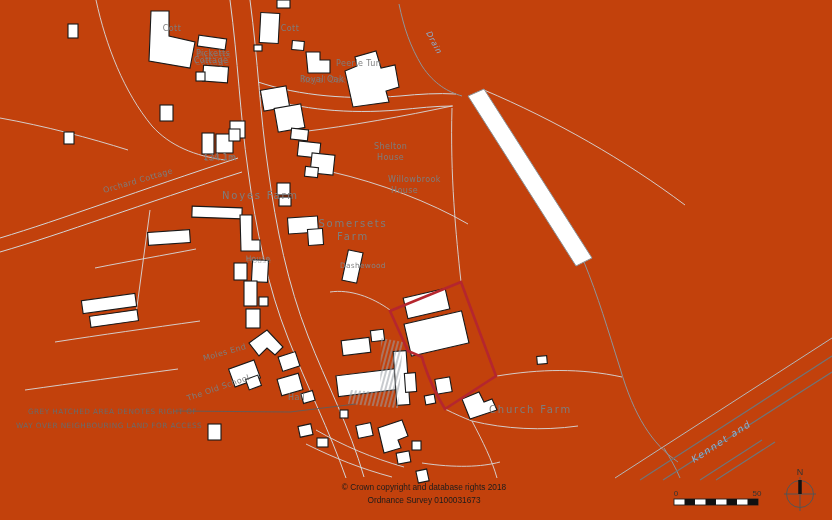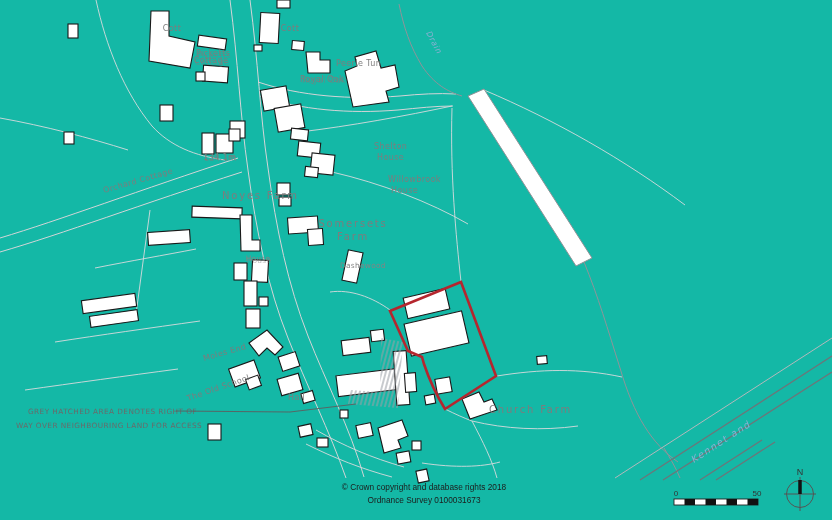--- a/index.html
+++ b/index.html
@@ -1,16 +1,16 @@
 <!DOCTYPE html>
 <html><head>
 <meta charset="utf-8">
 <style>
   html,body{margin:0;padding:0;background:#ffffff;}
-  .page{position:relative;width:832px;height:520px;background:#14b8a6;overflow:hidden;
+  .page{position:relative;width:832px;height:520px;background:#c2410c;overflow:hidden;
         font-family:"DejaVu Sans",sans-serif;}
   svg{position:absolute;left:0;top:0;}
   .road{fill:none;stroke:#d3d5d7;stroke-width:1;}
   .parcel{fill:none;stroke:#d8dadc;stroke-width:0.9;}
   .wline{fill:none;stroke:#8f9499;stroke-width:1;}
   .canal{fill:none;stroke:#6f7478;stroke-width:1.2;}
   .canal-light{fill:none;stroke:#b4b8bb;stroke-width:1;}
   .strip{fill:#ffffff;stroke:#8d9296;stroke-width:1;}
   .bld{fill:#ffffff;stroke:#191919;stroke-width:1.1;stroke-linejoin:miter;}
   .bnd{fill:none;stroke:#b5262e;stroke-width:2.6;stroke-linejoin:miter;}

